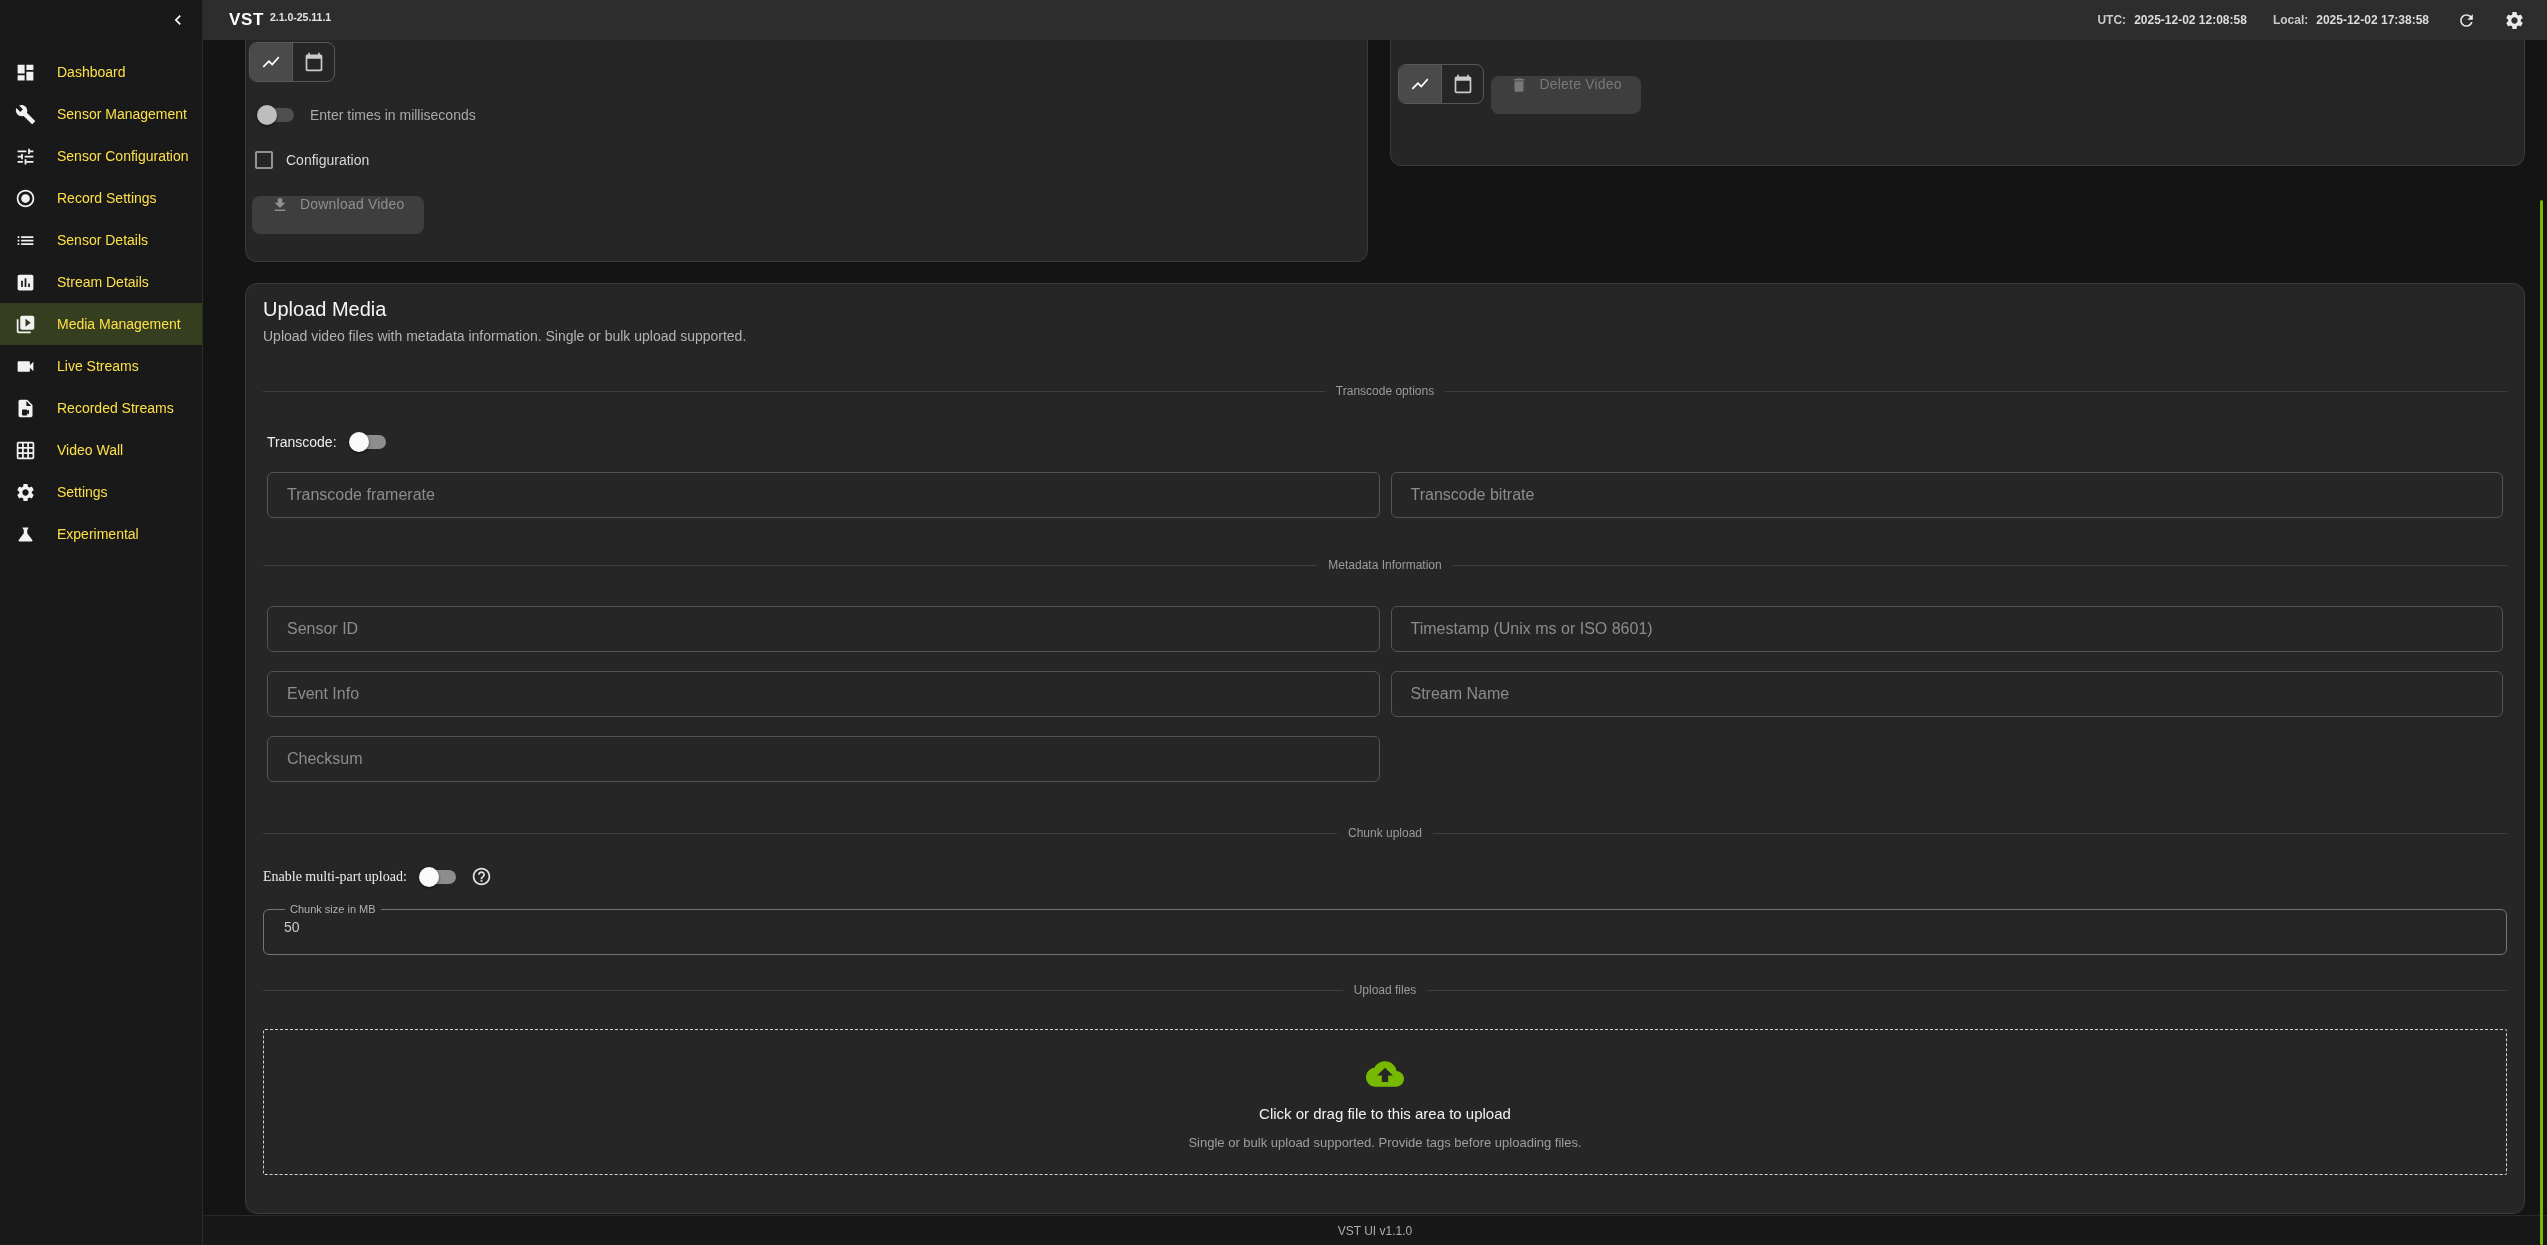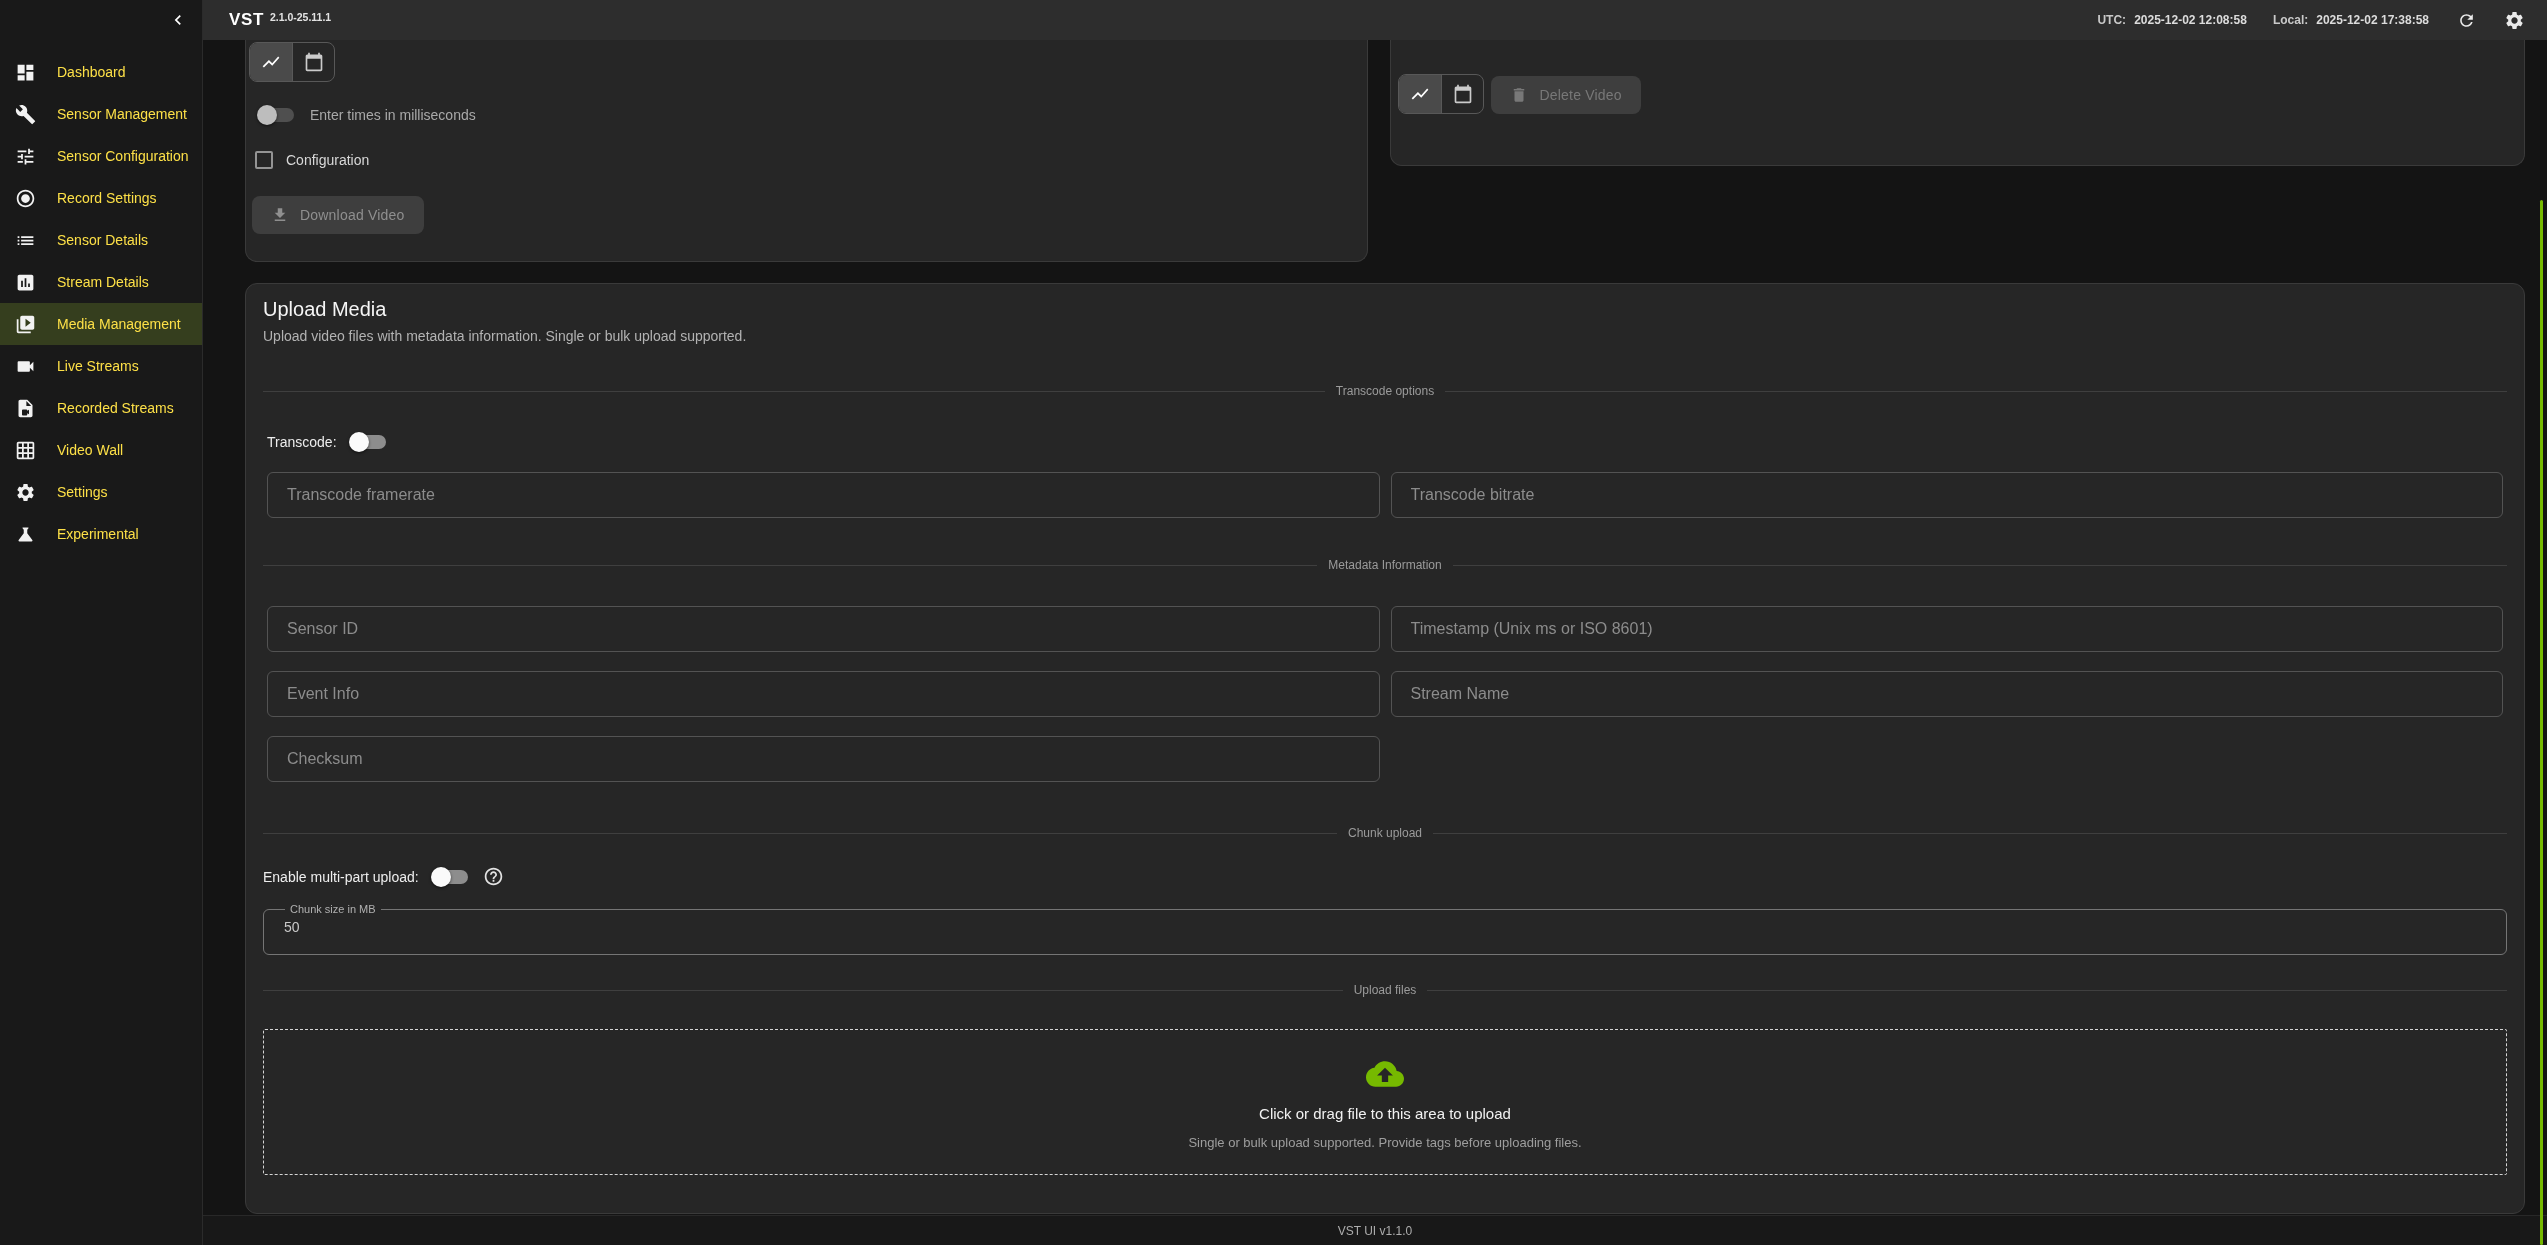--- a/index.html
+++ b/index.html
@@ -48,21 +48,21 @@
   .switch .knob { position:absolute; left:-3px; top:-3px; width:20px; height:20px; border-radius:50%; background:#fafafa; box-shadow:0 1px 3px rgba(0,0,0,.6); }
   .switch.dim { background:#4f4f4f; }
   .switch.dim .knob { background:#bdbdbd; }
 
   .toggle-row { display:flex; align-items:center; gap:16px; margin:25px 0 0 11px;text-align:center; }
   .toggle-label { font-size:14px; color:#a9a9a9; }
   .check-row { display:flex; align-items:center; gap:13px; margin:28px 0 0 6px; }
   .checkbox { width:18px; height:18px; border:2px solid #949494; border-radius:2px; background:transparent; cursor:pointer; }
   .check-label { font-size:14px; color:#d8d8d8; }
 
-  .btn { display:inline-flex; align-items:center; gap:11px; height:38px; padding:0 19px; border:none; border-radius:8px;
+  .btn { display:inline-flex; gap:11px; height:38px; padding:0 19px; border:none; border-radius:8px;
     background:#3e3e3e; color:#8f8f8f; font-size:14px; font-weight:500; font-family:inherit; letter-spacing:0.2px; cursor:default; }
   .btn svg { width:18px; height:18px; fill:#8f8f8f; }
   .btn.dl { margin:27px 0 0 3px; }
   .btn.del { margin:34px 0 0 3px; color:#787878; }
   .btn.del svg { fill:#787878; }
 
   
   .card-upload { margin-top:21px; width:2280px; padding:14px 17px 38px 17px; }
   .up-title { font-size:20px; font-weight:500; color:#f5f5f5; }
   .up-sub { font-size:14px; color:#b3b3b3; margin-top:7px; }
@@ -300,21 +300,21 @@
           <input class="tfield" type="text" placeholder="Timestamp (Unix ms or ISO 8601)" style="">
           <input class="tfield" type="text" placeholder="Event Info" style="">
           <input class="tfield" type="text" placeholder="Stream Name" style="">
           <input class="tfield" type="text" placeholder="Checksum" style="">
         </div>
 
         <div class="divider dv3">
             <span>Chunk upload</span>
           </div>
 
-        <div class="inline-row" style="margin-top:26px; padding-left:0;">
+        <div class="inline-row" style="margin-top:26px; padding-left:0;font-family:Liberation Serif, serif;">
           <span class="inline-label">Enable multi-part upload:</span>
           <div class="switch">
               <div class="knob"></div>
             </div>
           <div class="help">
             <svg viewBox="0 0 24 24">
                 <path d="M11 18h2v-2h-2v2zm1-16C6.48 2 2 6.48 2 12s4.48 10 10 10 10-4.48 10-10S17.52 2 12 2zm0 18c-4.41 0-8-3.59-8-8s3.59-8 8-8 8 3.59 8 8-3.59 8-8 8zm0-14c-2.21 0-4 1.79-4 4h2c0-1.1.9-2 2-2s2 .9 2 2c0 2-3 1.75-3 5h2c0-2.25 3-2.5 3-5 0-2.21-1.79-4-4-4z"></path>
               </svg>
           </div>
         </div>

